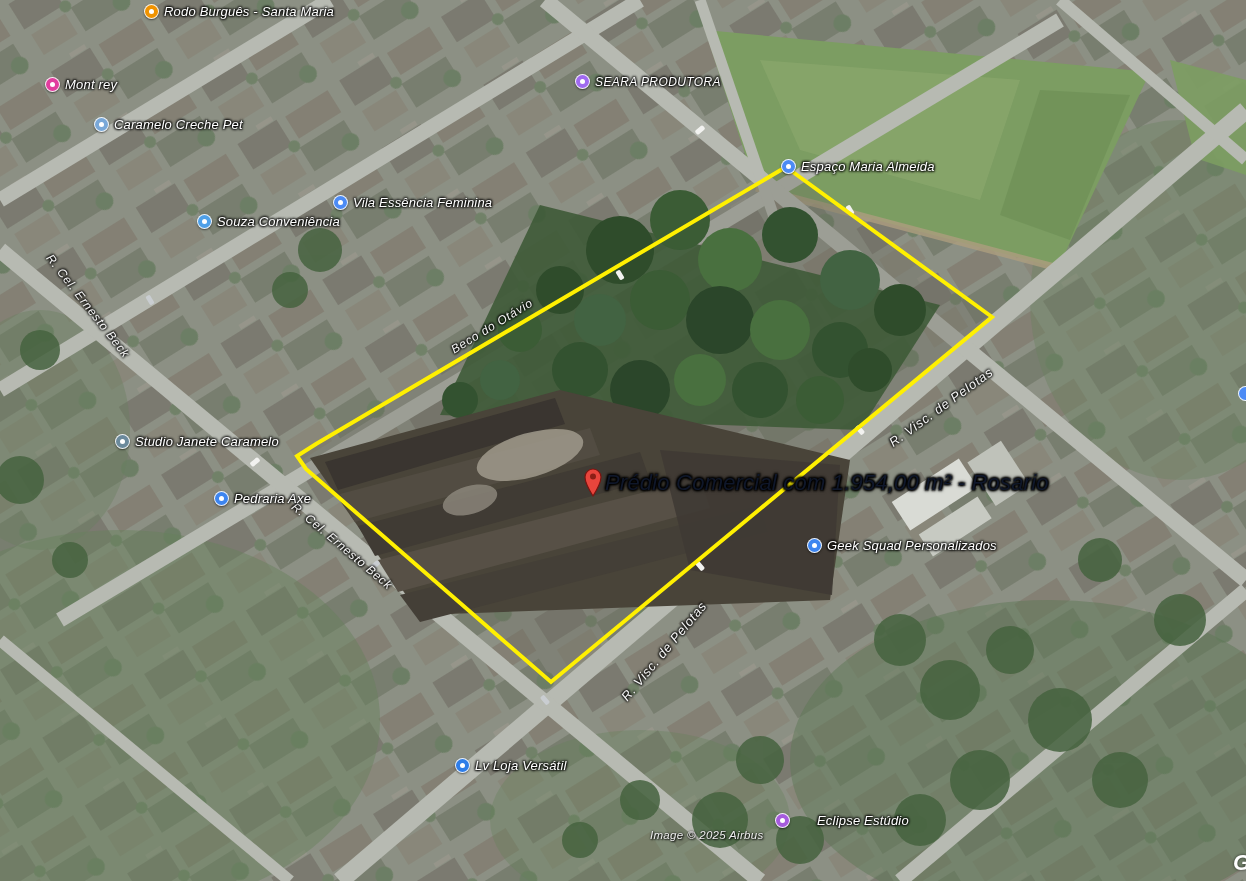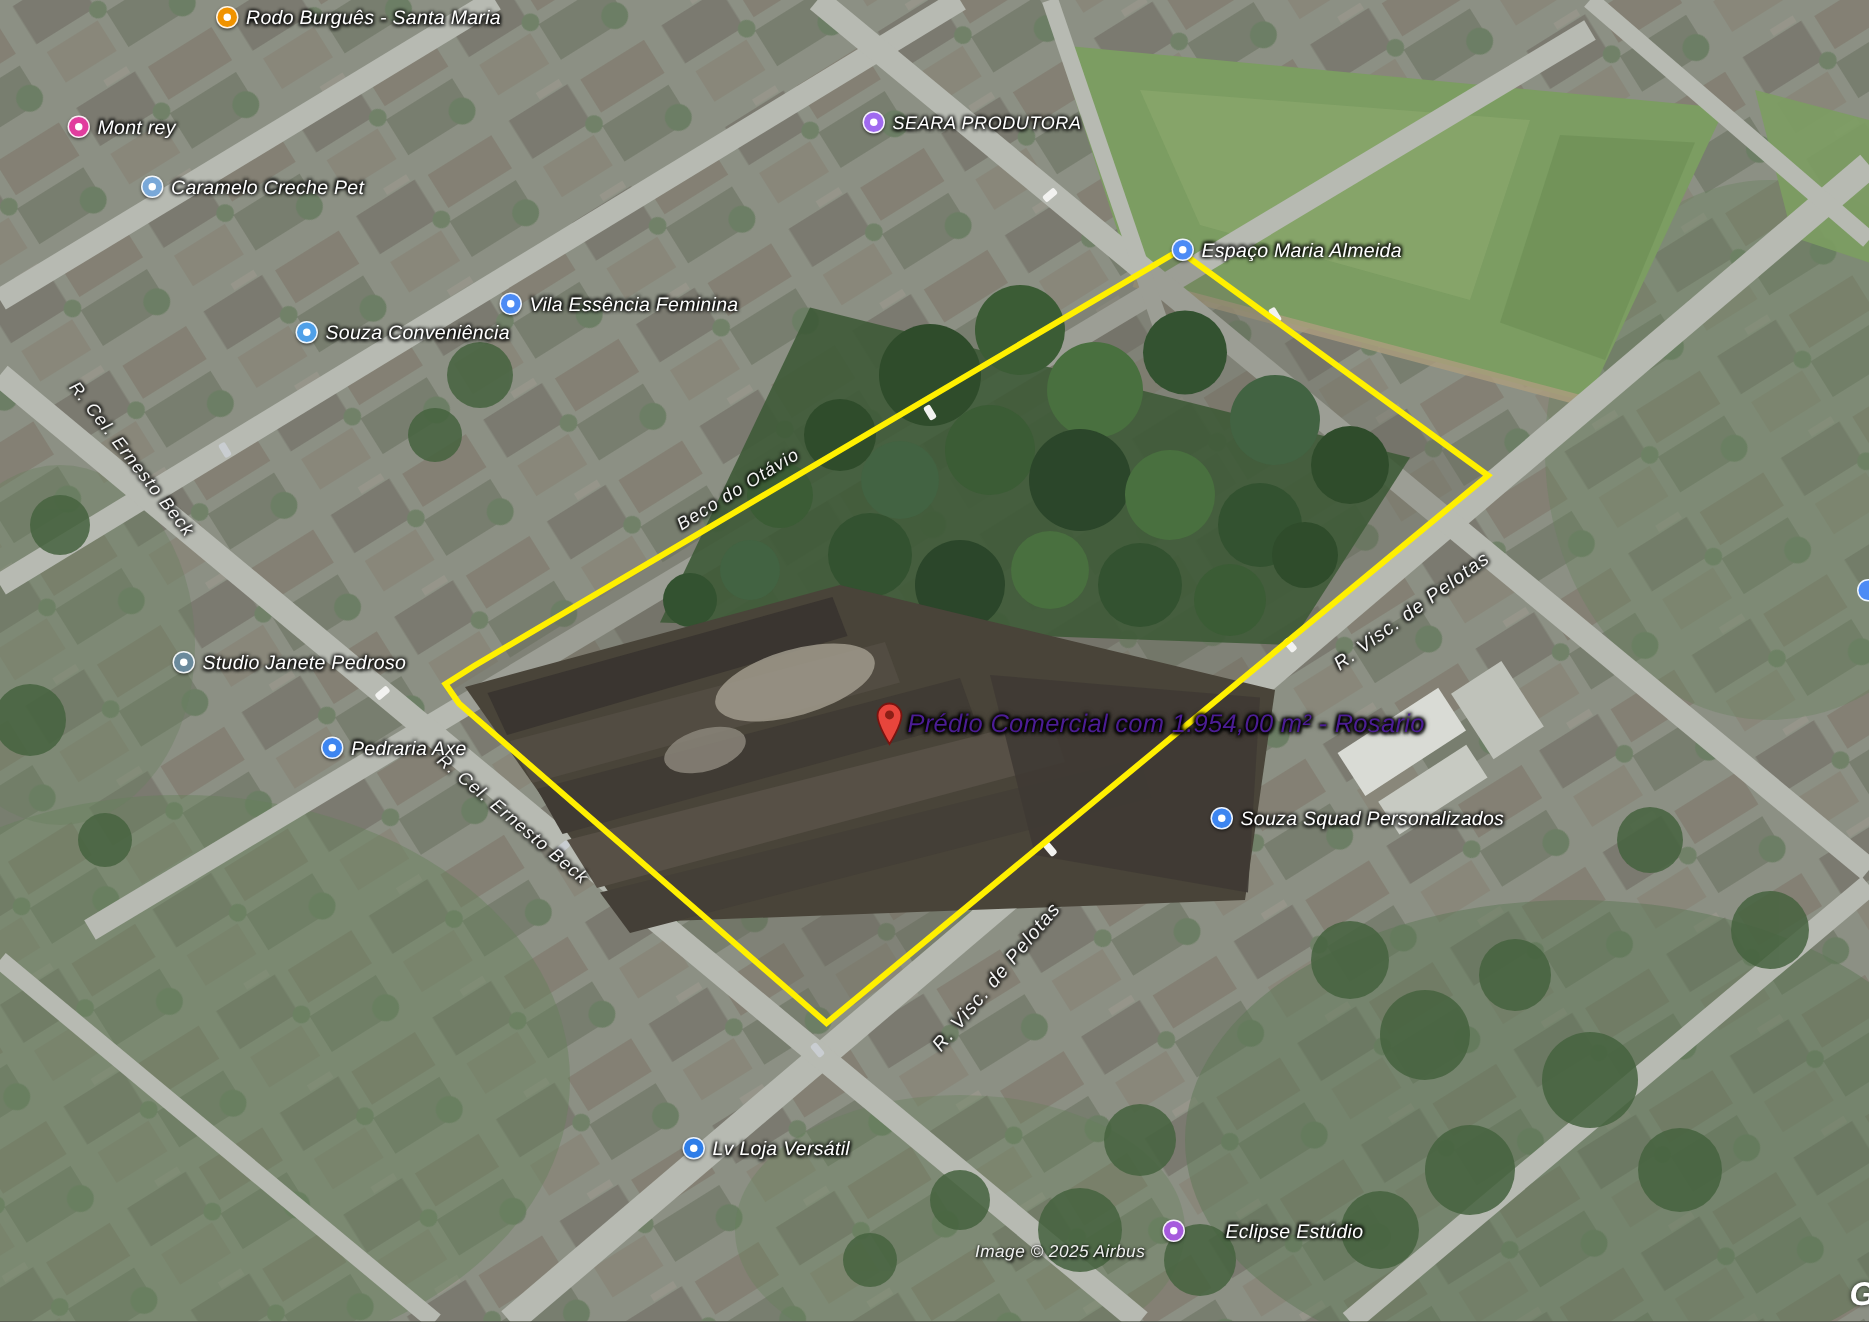--- a/index.html
+++ b/index.html
@@ -32,21 +32,21 @@
     position:absolute;white-space:nowrap;z-index:4;
     font-size:12px;color:rgba(255,255,255,.95);letter-spacing:.8px;
     text-shadow:-1px -1px 2px rgba(0,0,0,.8),1px 1px 2px rgba(0,0,0,.8),
                 1px -1px 2px rgba(0,0,0,.8),-1px 1px 2px rgba(0,0,0,.8);
     transform-origin:center center;
   }
   .street.big{font-size:13px;}
   
   .prop-label{position:absolute;display:flex;align-items:center;gap:3px;z-index:6;white-space:nowrap;}
   .prop-label .txt{
-    font-size:17px;color:#4c1d95;letter-spacing:.2px;
+    font-size:22px;color:#0f172a;letter-spacing:.2px;
     text-shadow:-1px -1px 2px #000,1px -1px 2px #000,-1px 1px 2px #000,1px 1px 2px #000,0 0 4px #000;
   }
   
   .attrib{
     position:absolute;z-index:6;font-size:11.5px;color:rgba(255,255,255,.92);
     text-shadow:0 0 2px #000,1px 1px 2px #000;letter-spacing:.3px;
   }
   .gmark{
     position:absolute;z-index:6;font-size:22px;font-weight:bold;color:#fff;
     text-shadow:0 0 3px rgba(0,0,0,.7);
@@ -214,29 +214,29 @@
   <div class="poi" style="left:575px;top:74px;">
     <span class="dot" style="background:#A06AF0"></span>
     <span class="txt caps">SEARA PRODUTORA</span>
   </div>
   <div class="poi" style="left:781px;top:159px;">
     <span class="dot" style="background:#4C8BF5"></span>
     <span class="txt">Espaço Maria Almeida</span>
   </div>
   <div class="poi" style="left:115px;top:434px;">
     <span class="dot" style="background:#6B8A9C"></span>
-    <span class="txt">Studio Janete Pedroso</span>
+    <span class="txt">Studio Janete Caramelo</span>
   </div>
   <div class="poi" style="left:214px;top:491px;text-align:center;">
     <span class="dot" style="background:#3D85F0"></span>
     <span class="txt">Pedraria Axe</span>
   </div>
   <div class="poi" style="left:807px;top:538px;">
     <span class="dot" style="background:#3D85F0"></span>
-    <span class="txt">Souza Squad Personalizados</span>
+    <span class="txt">Geek Squad Personalizados</span>
   </div>
   <div class="poi" style="left:455px;top:758px;">
     <span class="dot" style="background:#2E7DE8"></span>
     <span class="txt">Lv Loja Versátil</span>
   </div>
   <div class="poi" style="left:775px;top:813px;gap:27px;">
     <span class="dot" style="background:#A65BDD"></span>
     <span class="txt">Eclipse Estúdio</span>
   </div>
 

